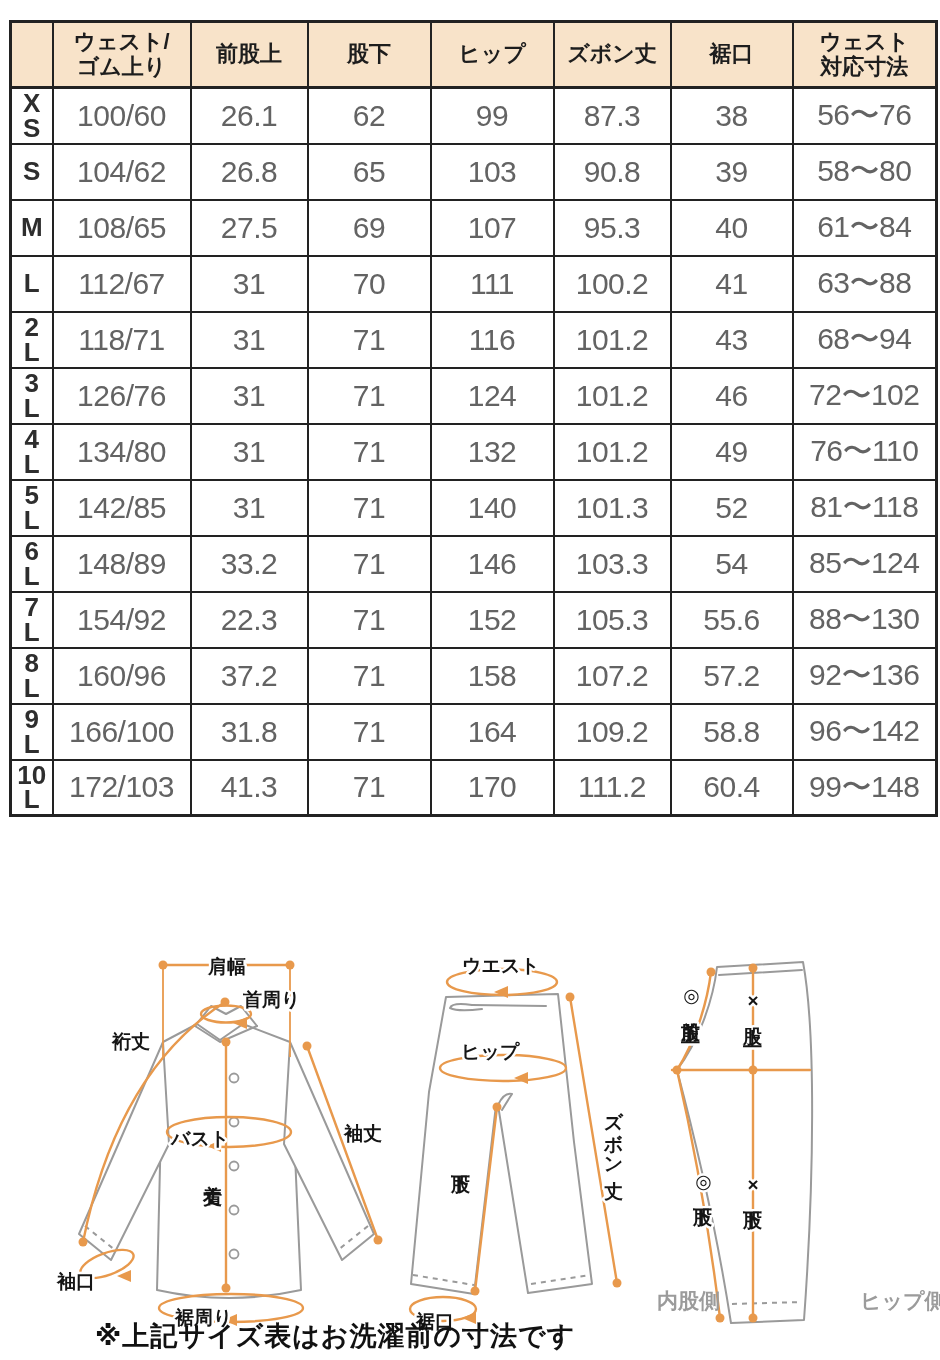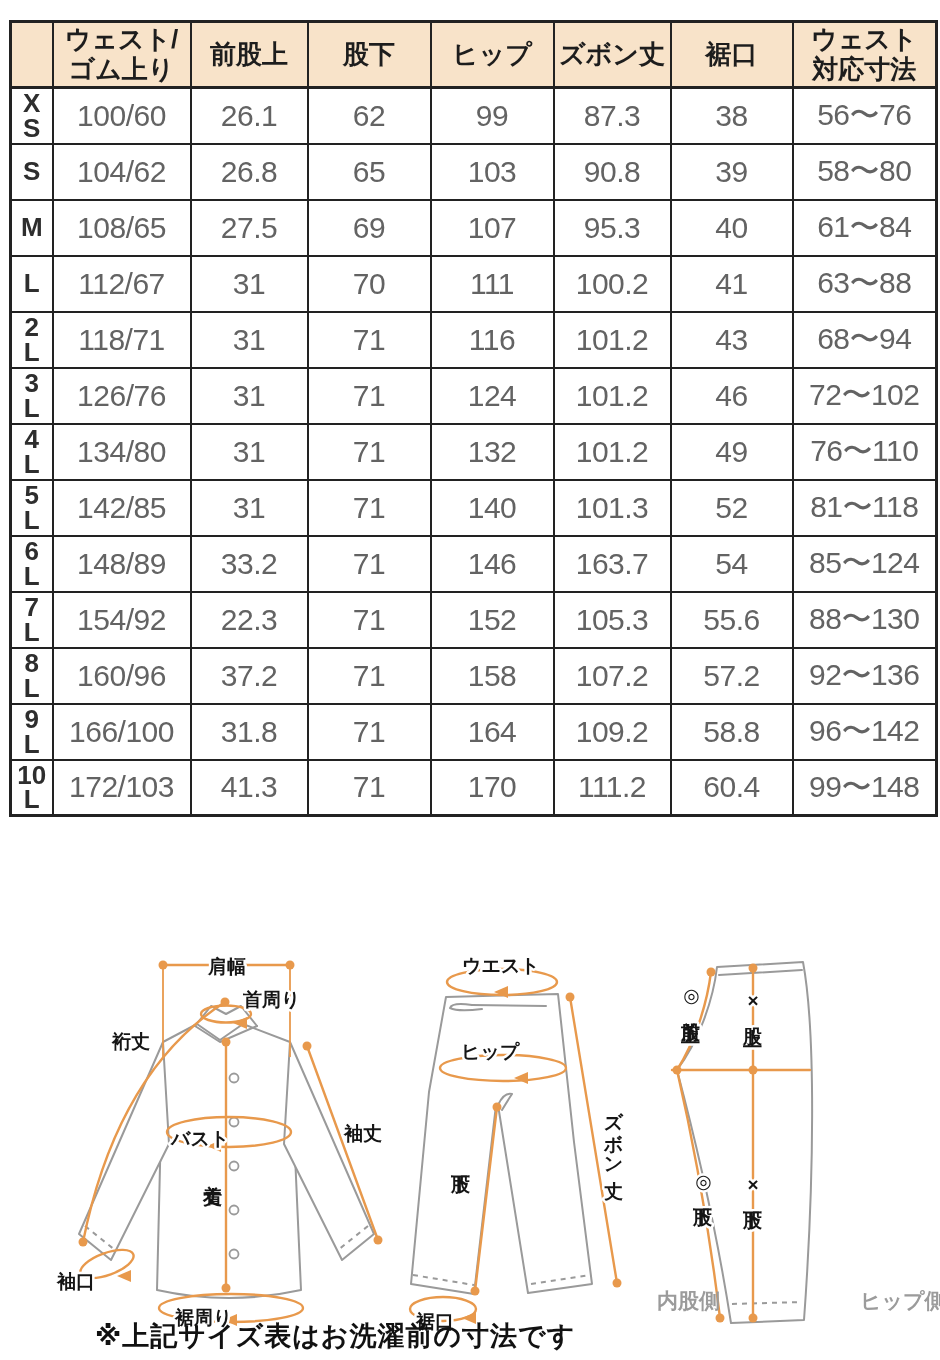--- a/index.html
+++ b/index.html
@@ -18,21 +18,21 @@
     position:absolute;left:9px;top:20px;width:926px;
     border-collapse:collapse;table-layout:fixed;
     border:3px solid var(--border);
   }
   .size-table th,.size-table td{
     border:2px solid var(--border);
     text-align:center;vertical-align:middle;padding:0;
   }
   .size-table thead th{
     height:66px;background:var(--header-bg);
-    font-size:26px;font-weight:600;color:var(--head-text);
+    font-size:22px;font-weight:600;color:var(--head-text);
     line-height:1.12;white-space:pre-line;
     border-bottom:3px solid var(--border);
   }
   .size-table tbody tr{height:56px;}
   .size-table tbody td{
     font-size:30px;font-weight:400;color:var(--cell-text);
     letter-spacing:-0.5px;
   }
   .size-table tbody th{
     font-size:26px;font-weight:600;color:#2e2e2e;
@@ -179,21 +179,21 @@
           <td>52</td>
           <td>81〜118</td>
         </tr>
         <tr>
           <th>6
 L</th>
           <td>148/89</td>
           <td>33.2</td>
           <td>71</td>
           <td>146</td>
-          <td>163.7</td>
+          <td>103.3</td>
           <td>54</td>
           <td>85〜124</td>
         </tr>
         <tr>
           <th>7
 L</th>
           <td>154/92</td>
           <td>22.3</td>
           <td>71</td>
           <td>152</td>

